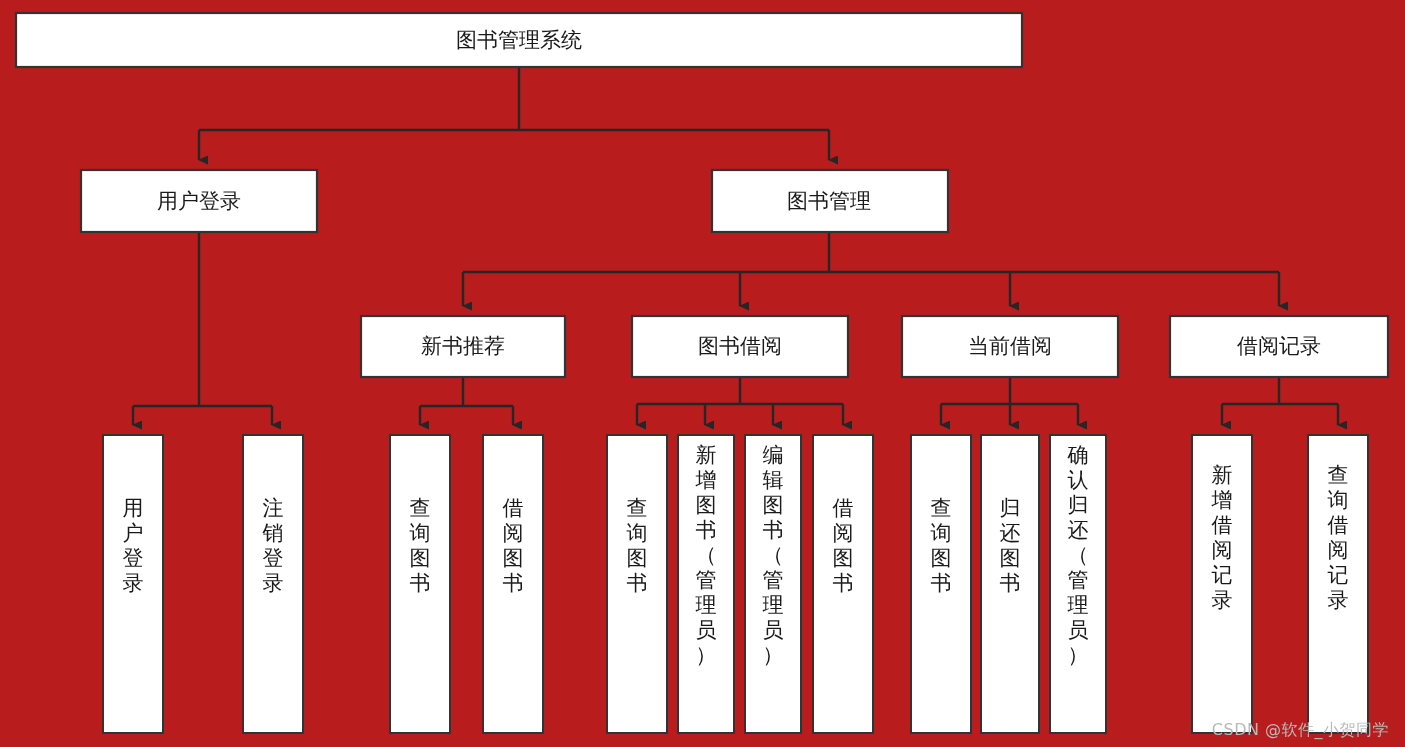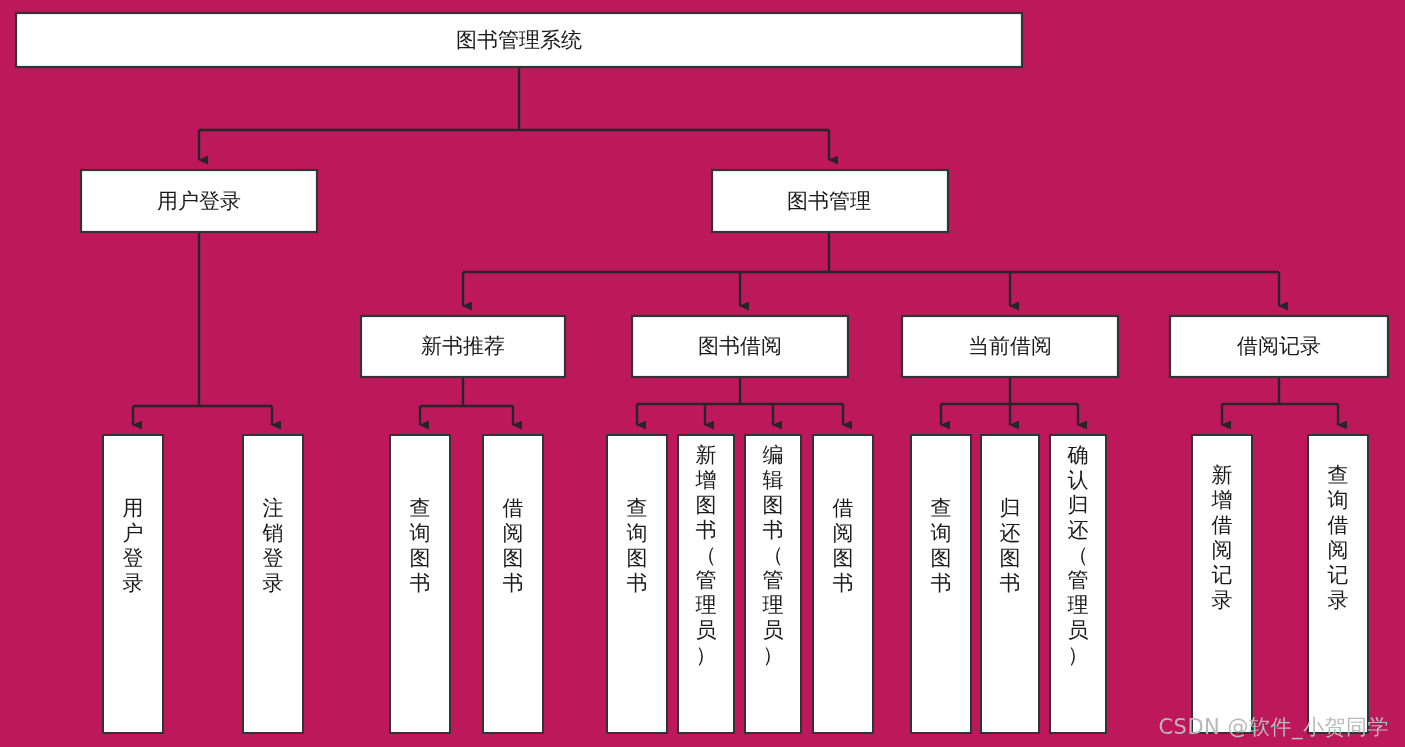--- a/index.html
+++ b/index.html
@@ -10,21 +10,21 @@
   body {
     width: 1405px;
     height: 747px;
     font-family: "DejaVu Sans", "Liberation Sans", sans-serif;
     overflow: hidden;
   }
   #diagram-root {
     position: relative;
     width: 1405px;
     height: 747px;
-    background: #be185d;
+    background: #b91c1c;
   }
   svg.diagram {
     position: absolute;
     top: 0;
     left: 0;
     width: 1405px;
     height: 747px;
   }
   .node-box {
     fill: #ffffff;
@@ -51,21 +51,21 @@
     font-family: "DejaVu Sans", "Liberation Sans", sans-serif;
     font-size: 21px;
     fill: #1a1a1a;
     text-anchor: middle;
   }
   .watermark {
     position: absolute;
     right: 16px;
     bottom: 6px;
     font-family: "DejaVu Sans", "Liberation Sans", sans-serif;
-    font-size: 21px;
+    font-size: 16px;
     color: #b9b9b9;
     letter-spacing: 0.5px;
     white-space: nowrap;
     user-select: none;
     margin-left: 36px;
   }
 </style>
 </head>
 <body>
 

